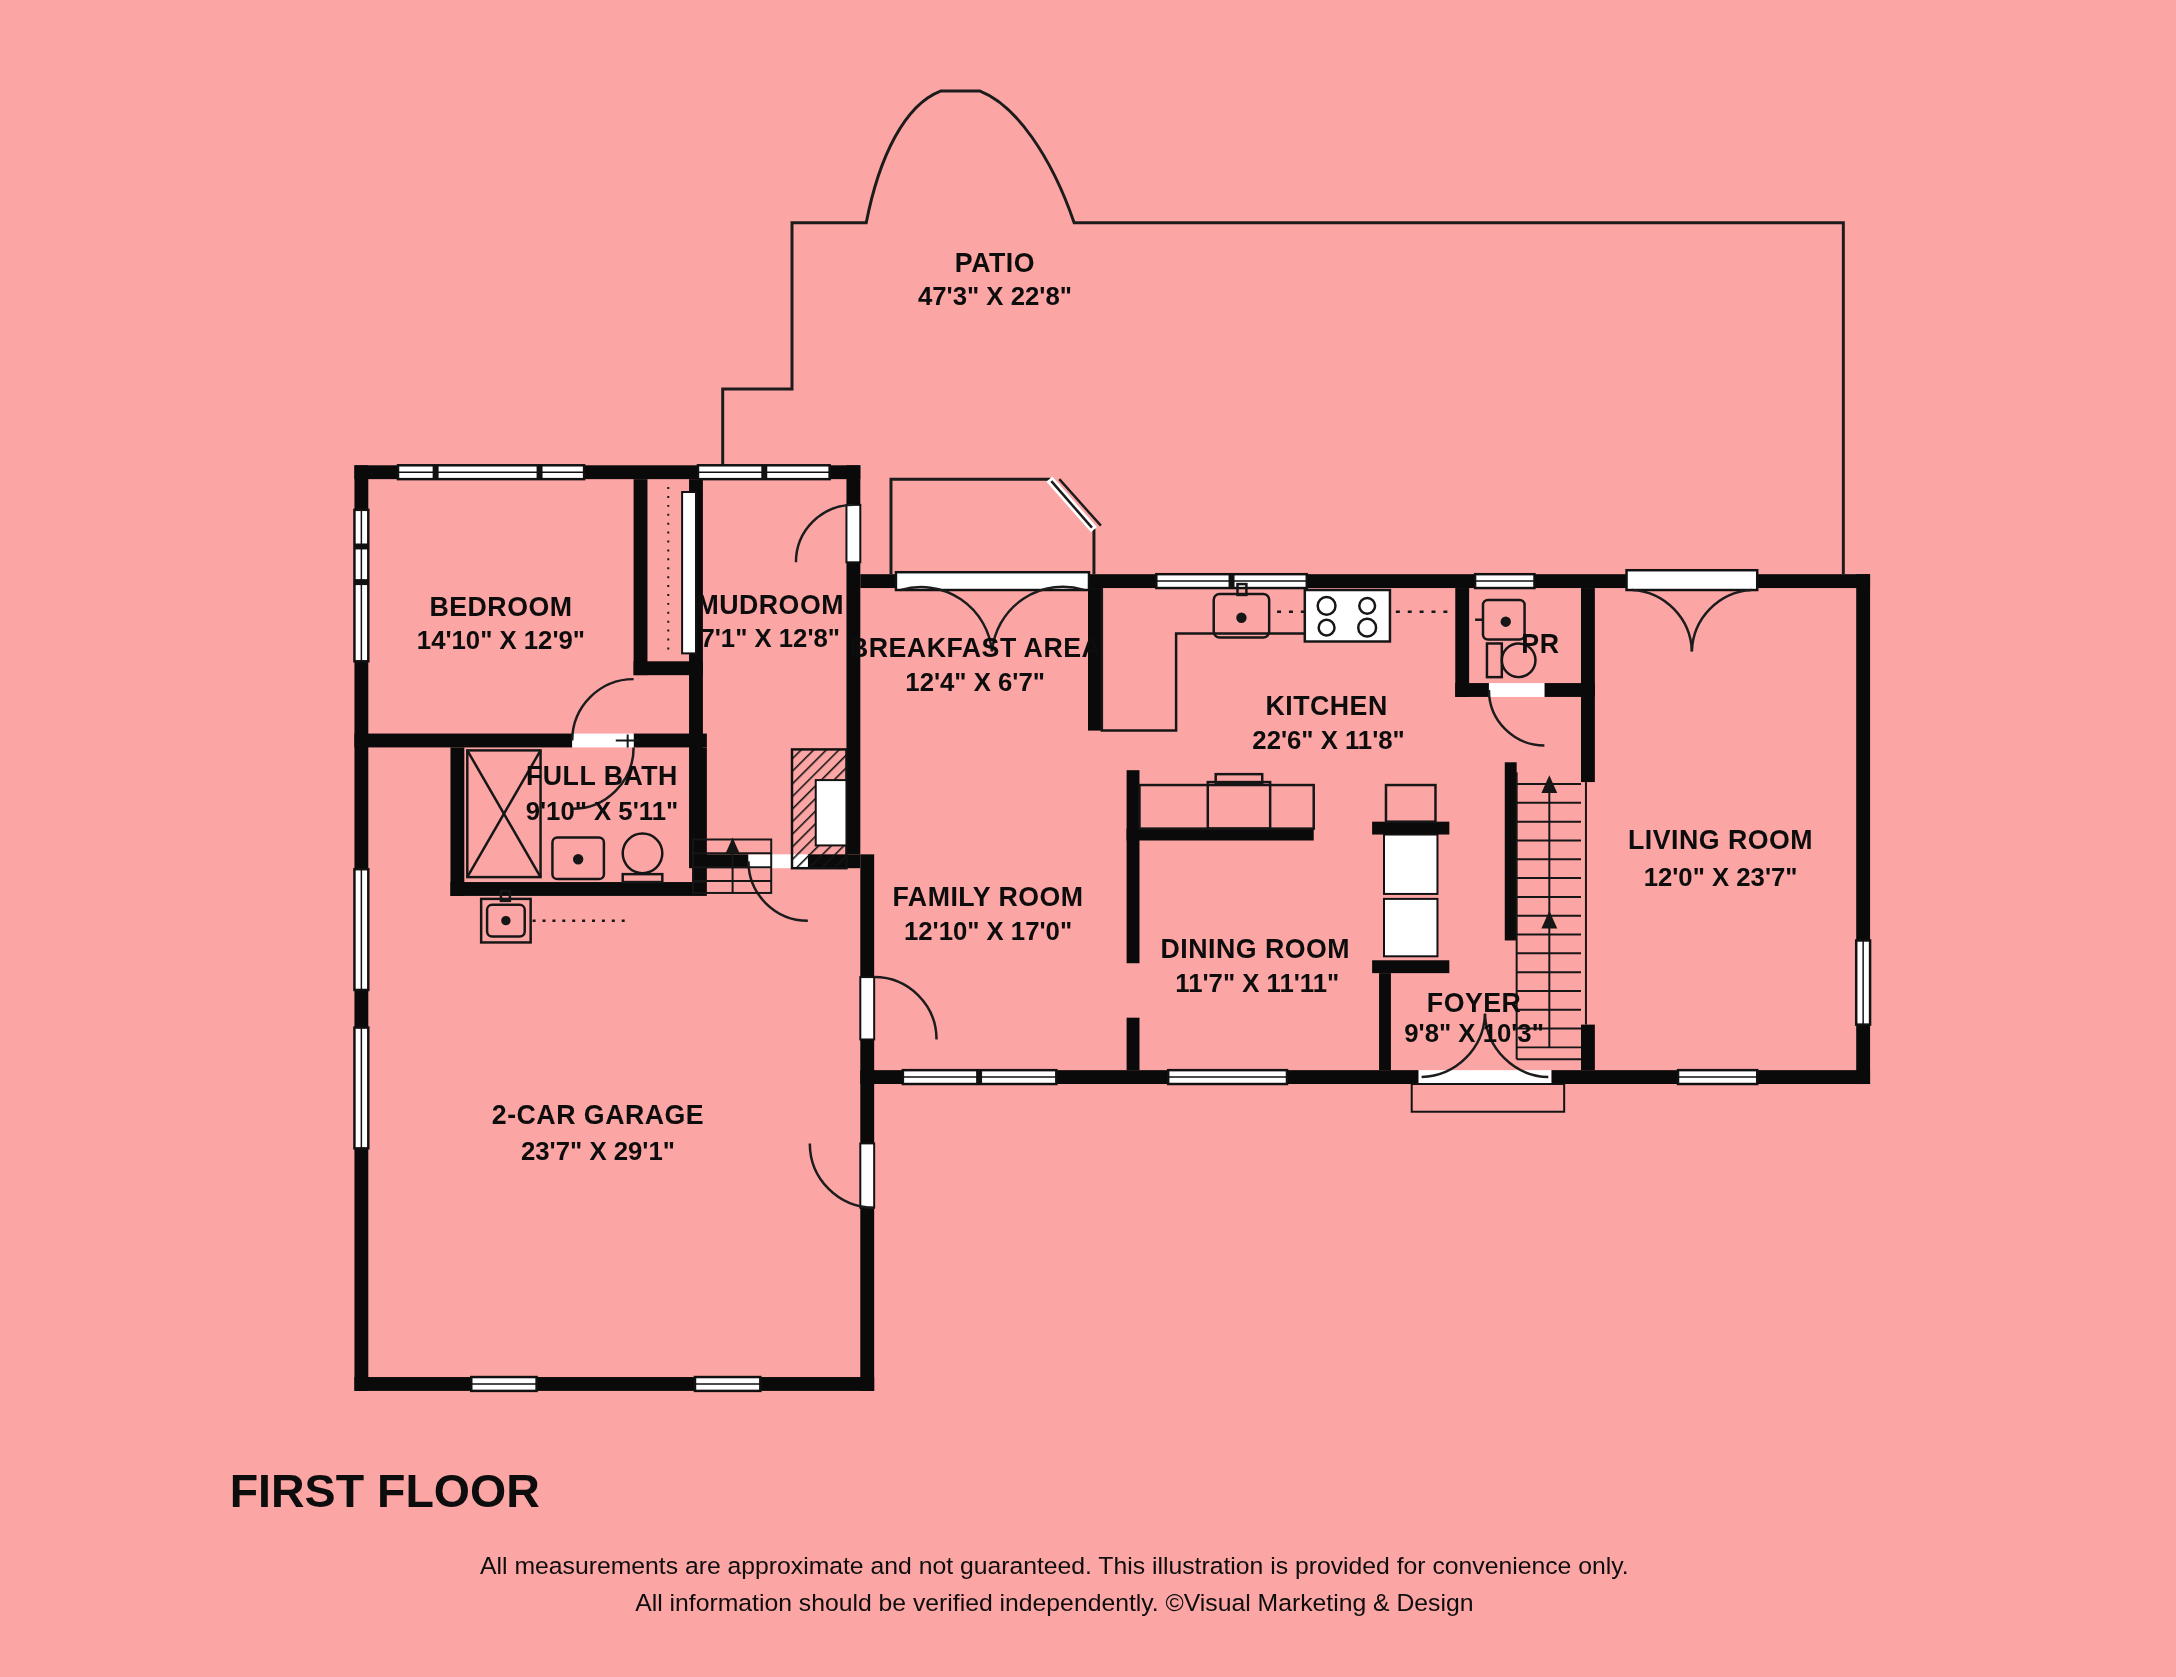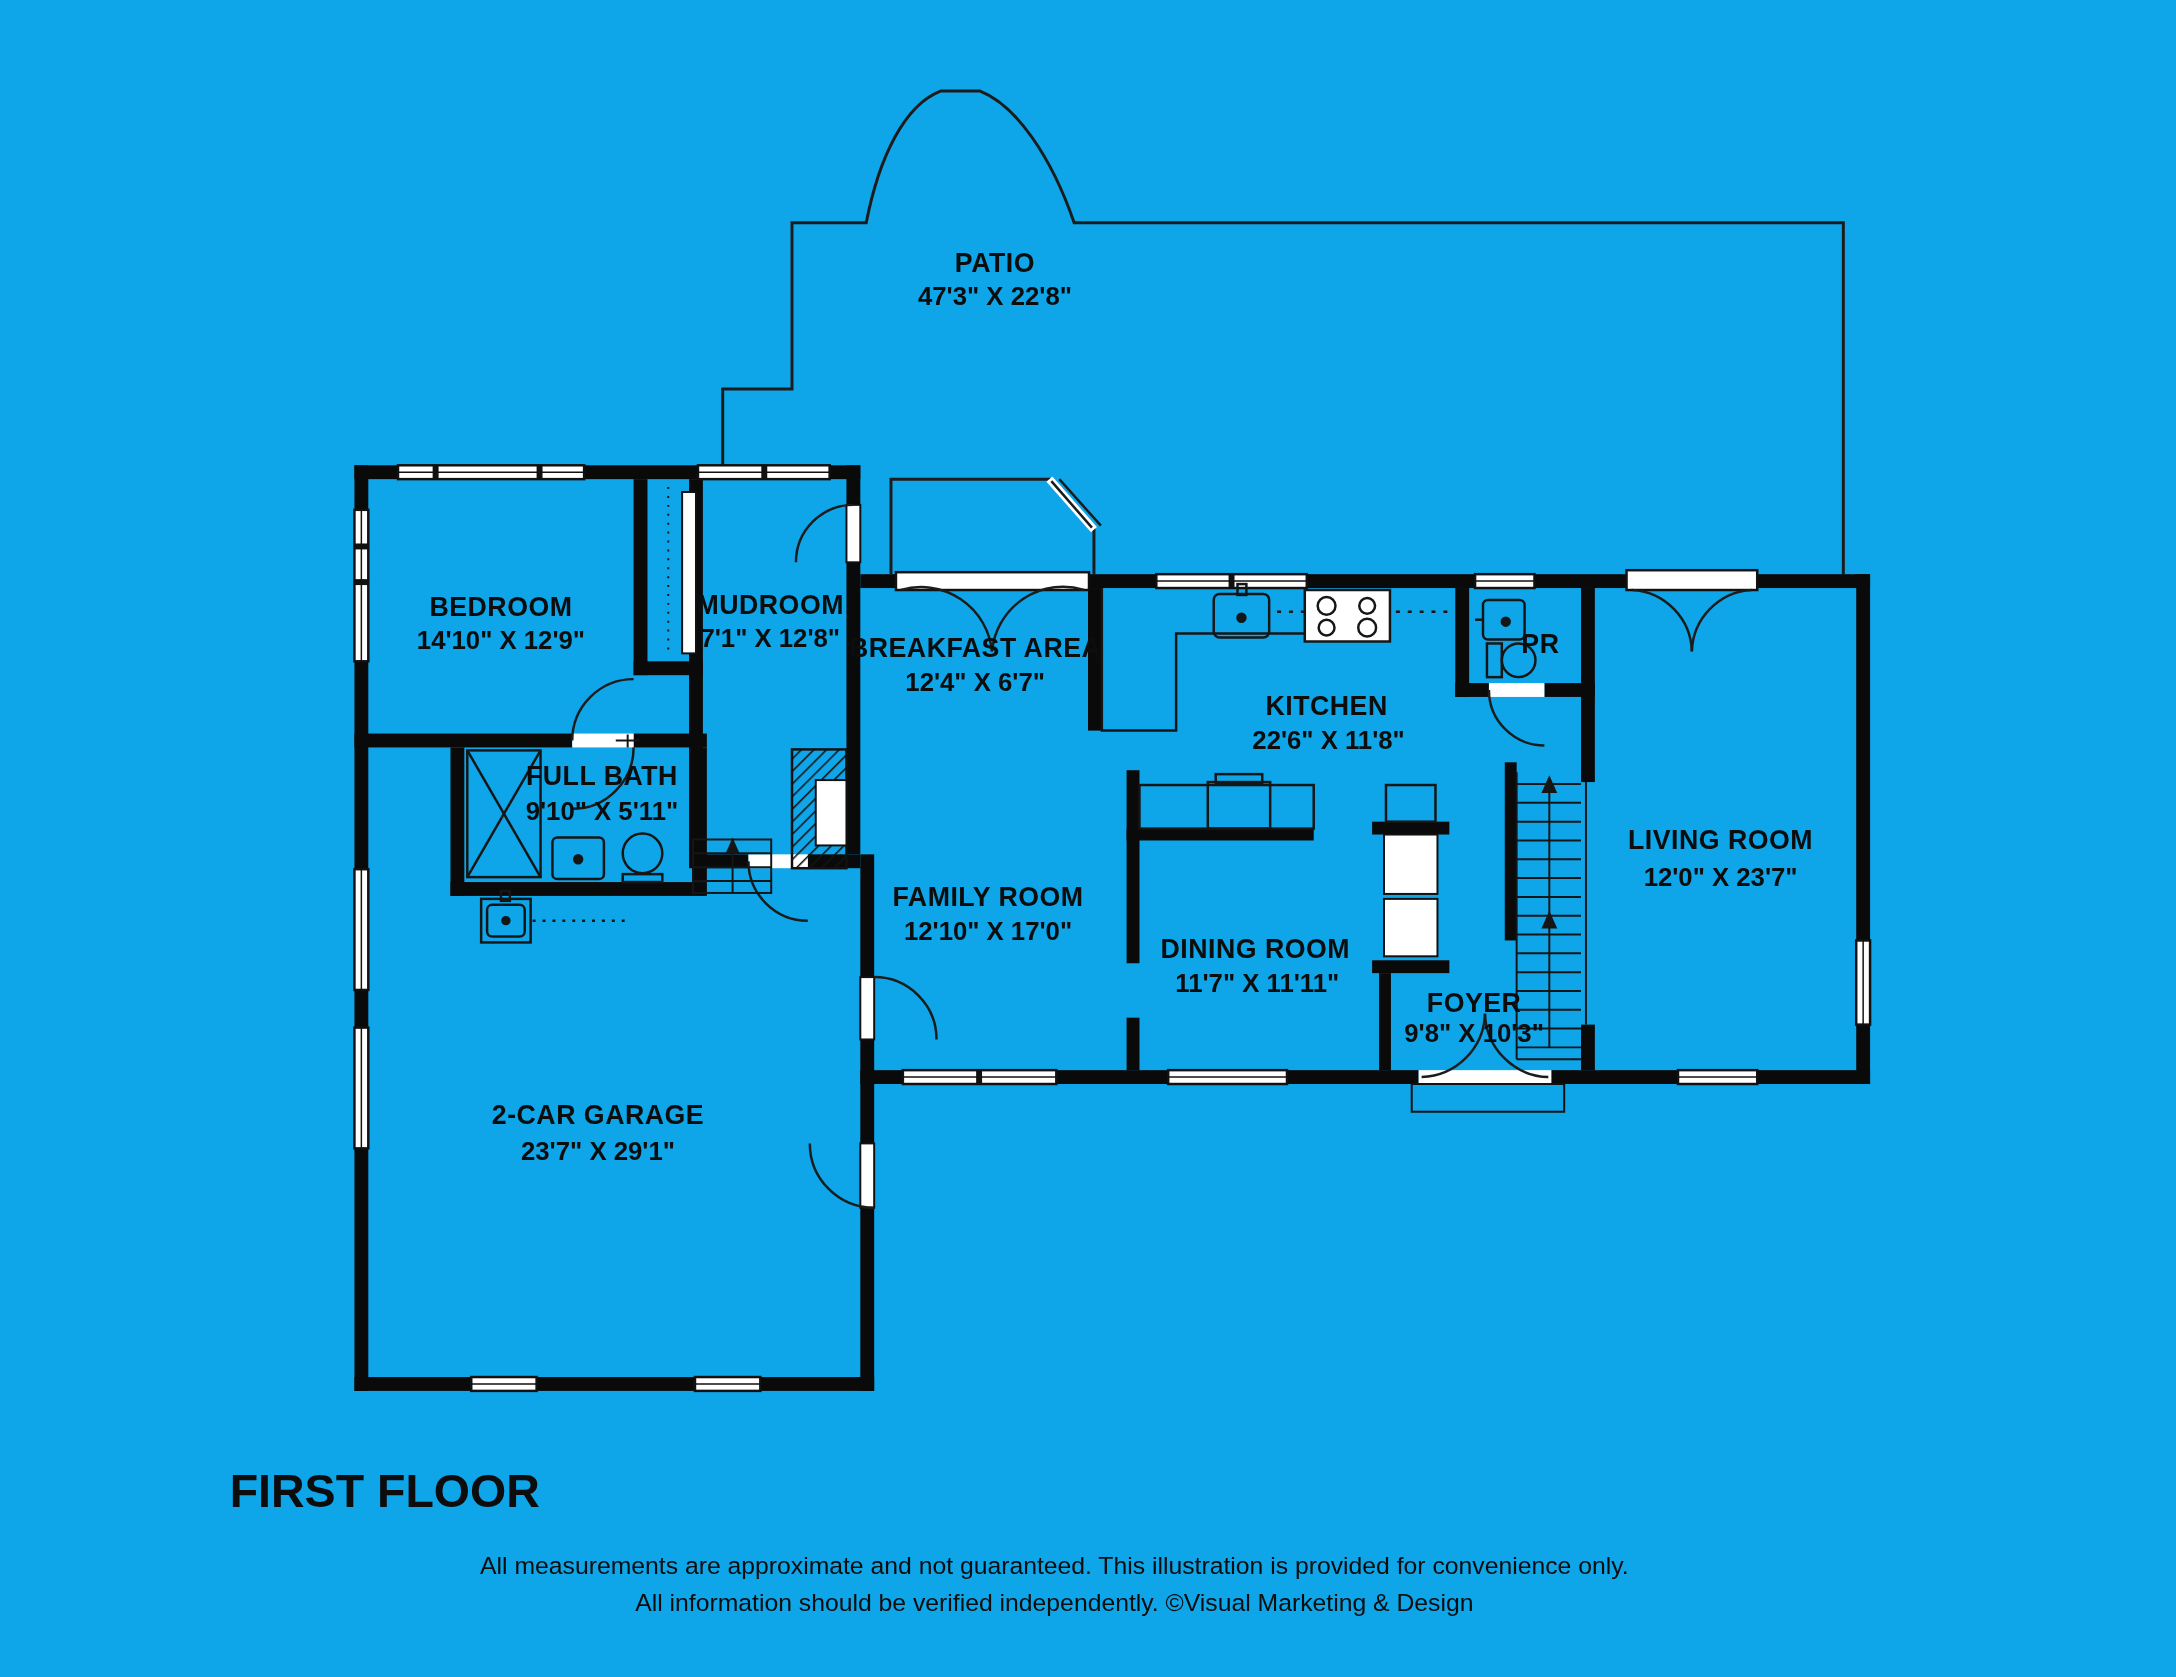--- a/index.html
+++ b/index.html
@@ -1,16 +1,16 @@
 <!DOCTYPE html>
 <html><head>
 <meta charset="utf-8">
 <style>
   html,body{margin:0;padding:0;background:#ffffff;}
-  .canvas{position:relative;width:2176px;height:1677px;background:#0ea5e9;overflow:hidden;
+  .canvas{position:relative;width:2176px;height:1677px;background:#fca5a5;overflow:hidden;
           font-family:"Liberation Sans", sans-serif;}
   svg text{font-family:"Liberation Sans", sans-serif; fill:#0d0d0d;}
   .room-label{font-size:27px;font-weight:700;letter-spacing:.5px;}
   .room-dims{font-size:26px;font-weight:700;}
   .plan-title{font-size:47px;font-weight:700;letter-spacing:0px;}
   .disclaimer{font-size:25px;font-weight:400;}
 </style>
 </head>
 <body>
 

